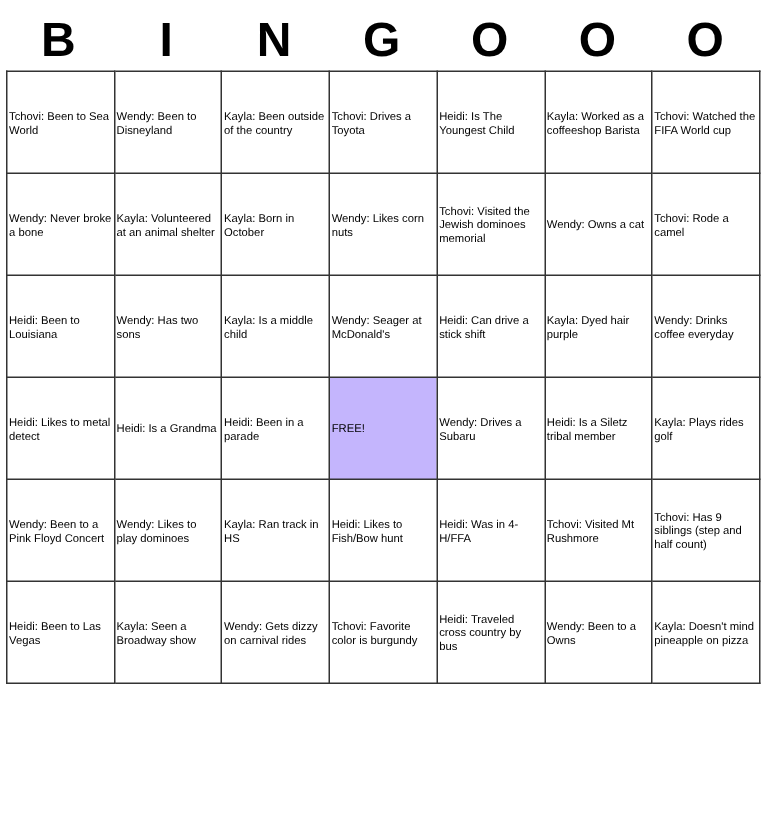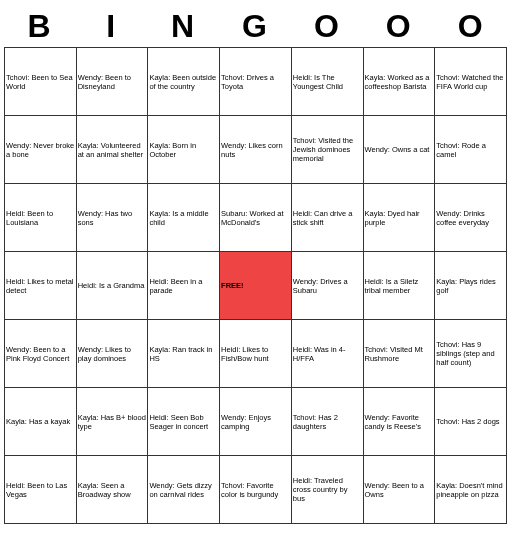--- a/index.html
+++ b/index.html
@@ -37,22 +37,22 @@
       text-align: left;
       vertical-align: middle;
       font-size: 7.5px;
       padding: 2px 1px;
       height: 68px;
       word-wrap: break-word;
       line-height: 1.2;
     }
     .free-space {
       font-size: 16px;
-      font-weight: bold;
-      background: #ef4444;
+      font-weight: normal;
+      background: #c4b5fd;
     }
   </style>
 </head>
 <body>
 
 <div class="bingo-title">
   <span>B</span>
   <span>I</span>
   <span>N</span>
   <span>G</span>
@@ -78,21 +78,21 @@
         <td>Kayla: Born in October</td>
         <td>Wendy: Likes corn nuts</td>
         <td>Tchovi: Visited the Jewish dominoes memorial</td>
         <td>Wendy: Owns a cat</td>
         <td>Tchovi: Rode a camel</td>
       </tr>
       <tr>
         <td>Heidi: Been to Louisiana</td>
         <td>Wendy: Has two sons</td>
         <td>Kayla: Is a middle child</td>
-        <td>Subaru: Worked at McDonald's</td>
+        <td>Wendy: Seager at McDonald's</td>
         <td>Heidi: Can drive a stick shift</td>
         <td>Kayla: Dyed hair purple</td>
         <td>Wendy: Drinks coffee everyday</td>
       </tr>
       <tr>
         <td>Heidi: Likes to metal detect</td>
         <td>Heidi: Is a Grandma</td>
         <td>Heidi: Been in a parade</td>
         <td class="free-space">FREE!</td>
         <td>Wendy: Drives a Subaru</td>
@@ -102,29 +102,20 @@
       <tr>
         <td>Wendy: Been to a Pink Floyd Concert</td>
         <td>Wendy: Likes to play dominoes</td>
         <td>Kayla: Ran track in HS</td>
         <td>Heidi: Likes to Fish/Bow hunt</td>
         <td>Heidi: Was in 4-H/FFA</td>
         <td>Tchovi: Visited Mt Rushmore</td>
         <td>Tchovi: Has 9 siblings (step and half count)</td>
       </tr>
       <tr>
-        <td>Kayla: Has a kayak</td>
-        <td>Kayla: Has B+ blood type</td>
-        <td>Heidi: Seen Bob Seager in concert</td>
-        <td>Wendy: Enjoys camping</td>
-        <td>Tchovi: Has 2 daughters</td>
-        <td>Wendy: Favorite candy is Reese's</td>
-        <td>Tchovi: Has 2 dogs</td>
-      </tr>
-      <tr>
         <td>Heidi: Been to Las Vegas</td>
         <td>Kayla: Seen a Broadway show</td>
         <td>Wendy: Gets dizzy on carnival rides</td>
         <td>Tchovi: Favorite color is burgundy</td>
         <td>Heidi: Traveled cross country by bus</td>
         <td>Wendy: Been to a Owns</td>
         <td>Kayla: Doesn't mind pineapple on pizza</td>
       </tr>
     </tbody>
 </table>

